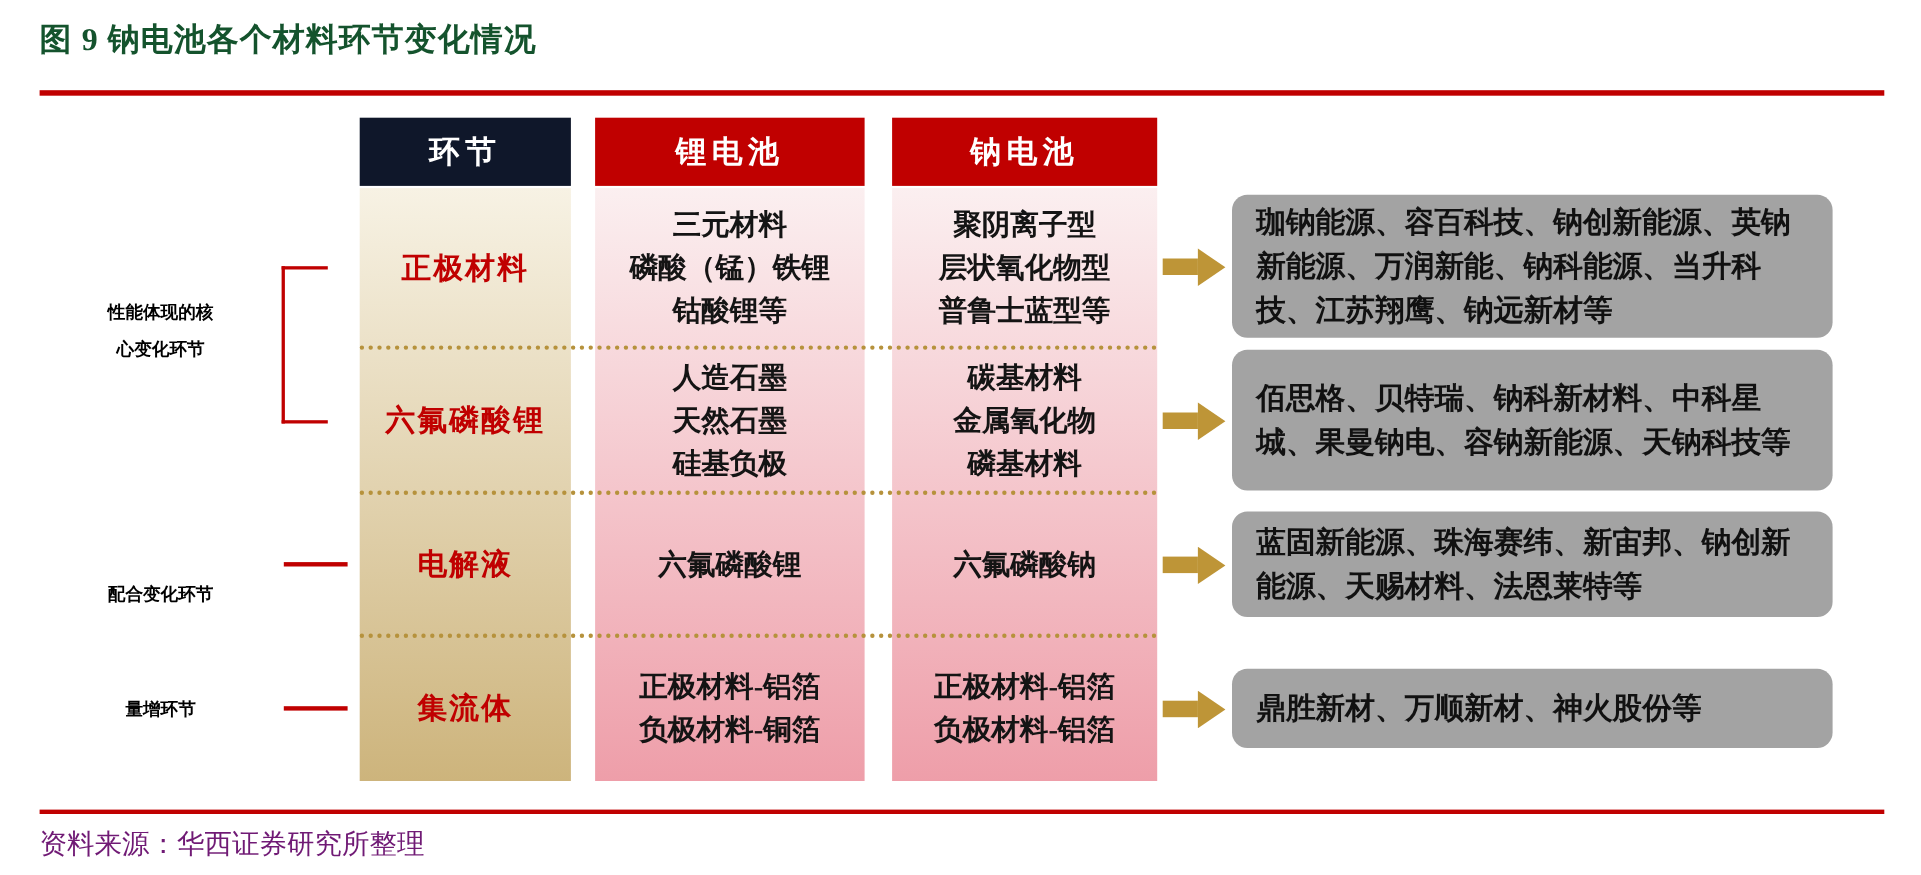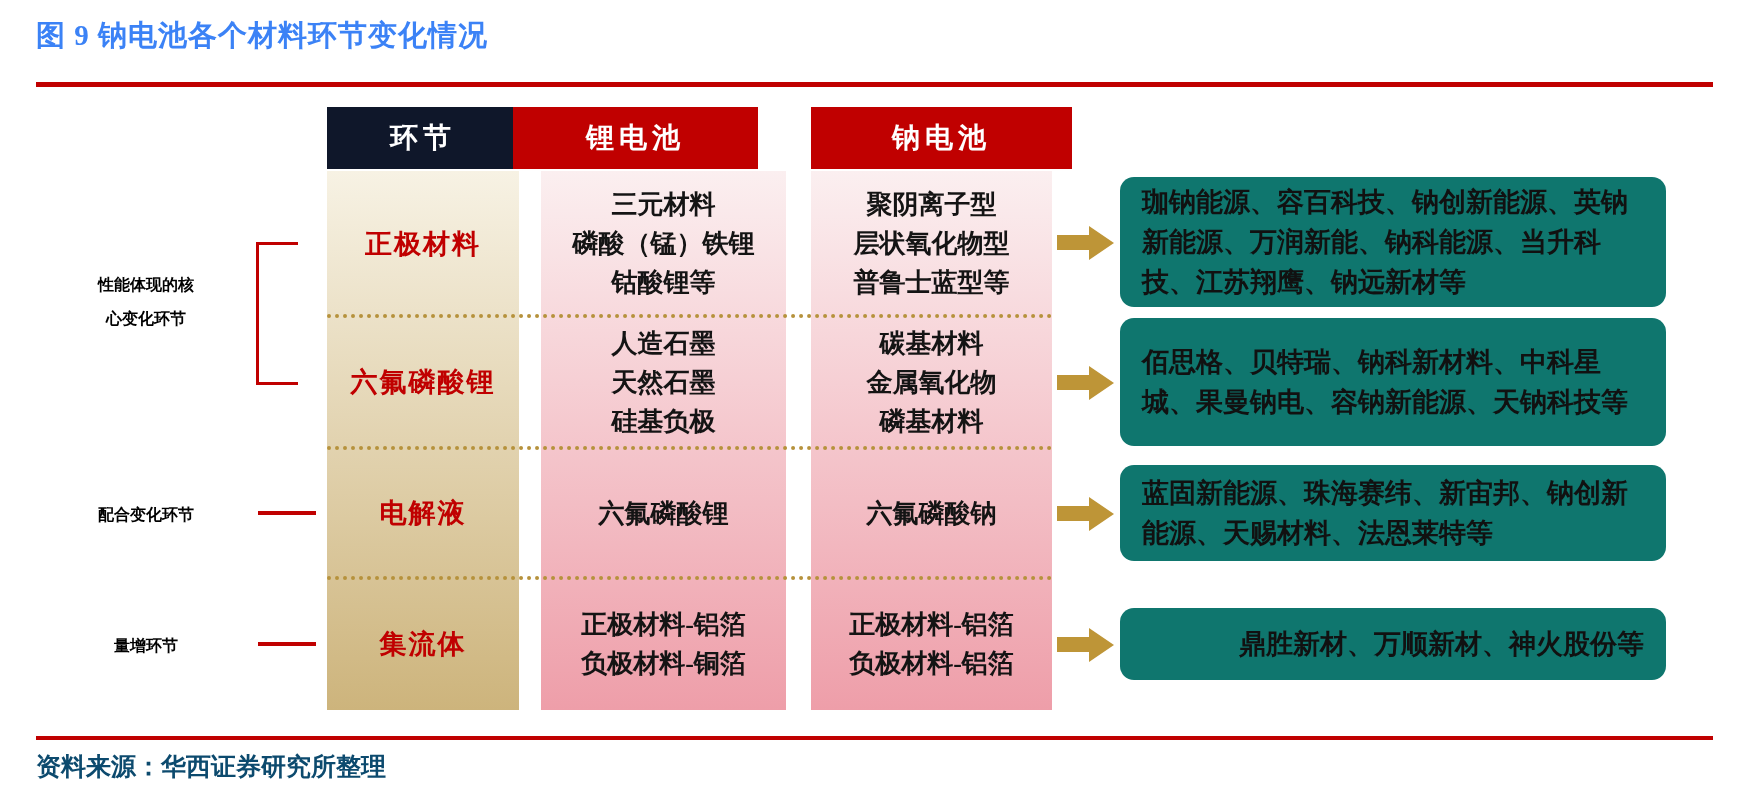--- a/index.html
+++ b/index.html
@@ -1,33 +1,33 @@
 <!DOCTYPE html>
 <html><head>
 <meta charset="utf-8">
 <style>
   * { margin:0; padding:0; box-sizing:border-box; }
   html,body { background:#ffffff; }
   .page {
     position:relative; width:1746px; height:795px; background:#ffffff;
     font-family:"Liberation Serif","DejaVu Serif",serif; overflow:hidden;
   }
-  .title { position:absolute; left:36px; top:16px; font-size:29px; font-weight:bold; color:#3b82f6; letter-spacing:1px; }
+  .title { position:absolute; left:36px; top:16px; font-size:29px; font-weight:bold; color:#14532d; letter-spacing:1px; }
   .rule { position:absolute; left:36px; width:1677px; background:#C00000; }
   .rule-top { top:82px; height:5px; }
   .rule-bottom { top:736px; height:4px; }
-  .source { position:absolute; left:36px; top:750px; font-size:25px; font-weight:bold; color:#0c4a6e; }
+  .source { position:absolute; left:36px; top:750px; font-size:25px; font-weight:normal; color:#701a75; }
 
   .hdr {
     position:absolute; top:107px; height:62px; display:flex; align-items:center; justify-content:center;
     color:#ffffff; font-size:28px; font-weight:bold; letter-spacing:5px;
   }
   .hdr-segment   { left:327px; width:192px; background:#0f172a; }
-  .hdr-lithium   { left:513px; width:245px; background:#C00000; }
-  .hdr-sodium    { left:811px; width:261px; background:#C00000; }
+  .hdr-lithium   { left:541px; width:245px; background:#C00000; }
+  .hdr-sodium    { left:811px; width:241px; background:#C00000; }
   .hdr-companies { left:1120px; width:546px; background:#7F7F7F; }
 
   .colbody { position:absolute; top:171px; height:539px; display:flex; flex-direction:column; }
   .col-segment { left:327px; width:192px; background:linear-gradient(#F7F2E4,#CDB47C); }
   .col-lithium { left:541px; width:245px; background:linear-gradient(#FBEFF0,#EE9EA9); }
   .col-sodium  { left:811px; width:241px; background:linear-gradient(#FBEFF0,#EE9EA9); }
 
   .cell { display:flex; align-items:center; justify-content:center; text-align:center; white-space:pre-line; font-weight:bold; }
   .cell.r1 { height:145px; } .cell.r2 { height:132px; } .cell.r3 { height:130px; } .cell.r4 { height:132px; }
   .seg-cell { color:#C00000; font-size:27px; letter-spacing:2px; }
@@ -37,31 +37,31 @@
   .d1 { top:314px; } .d2 { top:446px; } .d3 { top:576px; }
 
   .arrow { position:absolute; left:1057px; width:32px; height:15px; background:#BE9537; }
   .arrow::after {
     content:""; position:absolute; left:32px; top:50%; transform:translateY(-50%);
     width:0; height:0; border-left:25px solid #BE9537; border-top:17px solid transparent; border-bottom:17px solid transparent;
   }
   .a1 { top:235px; } .a2 { top:375px; } .a3 { top:506px; } .a4 { top:637px; }
 
   .cbox {
-    position:absolute; left:1120px; width:546px; background:#0f766e; border-radius:14px;
-    display:flex; align-items:center; padding:0 22px; font-size:27px; font-weight:bold; line-height:40px; color:#111111;justify-content:flex-end;
+    position:absolute; left:1120px; width:546px; background:#a3a3a3; border-radius:14px;
+    display:flex; align-items:center; padding:0 22px; font-size:27px; font-weight:bold; line-height:40px; color:#111111;
   }
   .b1 { top:177px; height:130px; }
   .b2 { top:318px; height:128px; }
   .b3 { top:465px; height:96px; }
   .b4 { top:608px; height:72px; }
 
   .side-label { position:absolute; text-align:center; font-size:16px; font-weight:bold; color:#000000; line-height:34px; white-space:pre-line; }
   .lbl-core   { left:40px; top:268px; width:212px; }
-  .lbl-coord  { left:40px; top:498px; width:212px; }
+  .lbl-coord  { left:40px; top:524px; width:212px; }
   .lbl-volume { left:40px; top:629px; width:212px; }
 
   .redline { position:absolute; background:#C00000; }
   .bracket-v  { left:256px; top:242px; width:3px; height:143px; }
   .bracket-h1 { left:256px; top:242px; width:42px; height:3px; }
   .bracket-h2 { left:256px; top:382px; width:42px; height:3px; }
   .conn-coord  { left:258px; top:511px; width:58px; height:4px; }
   .conn-volume { left:258px; top:642px; width:58px; height:4px; }
 </style>
 </head>

